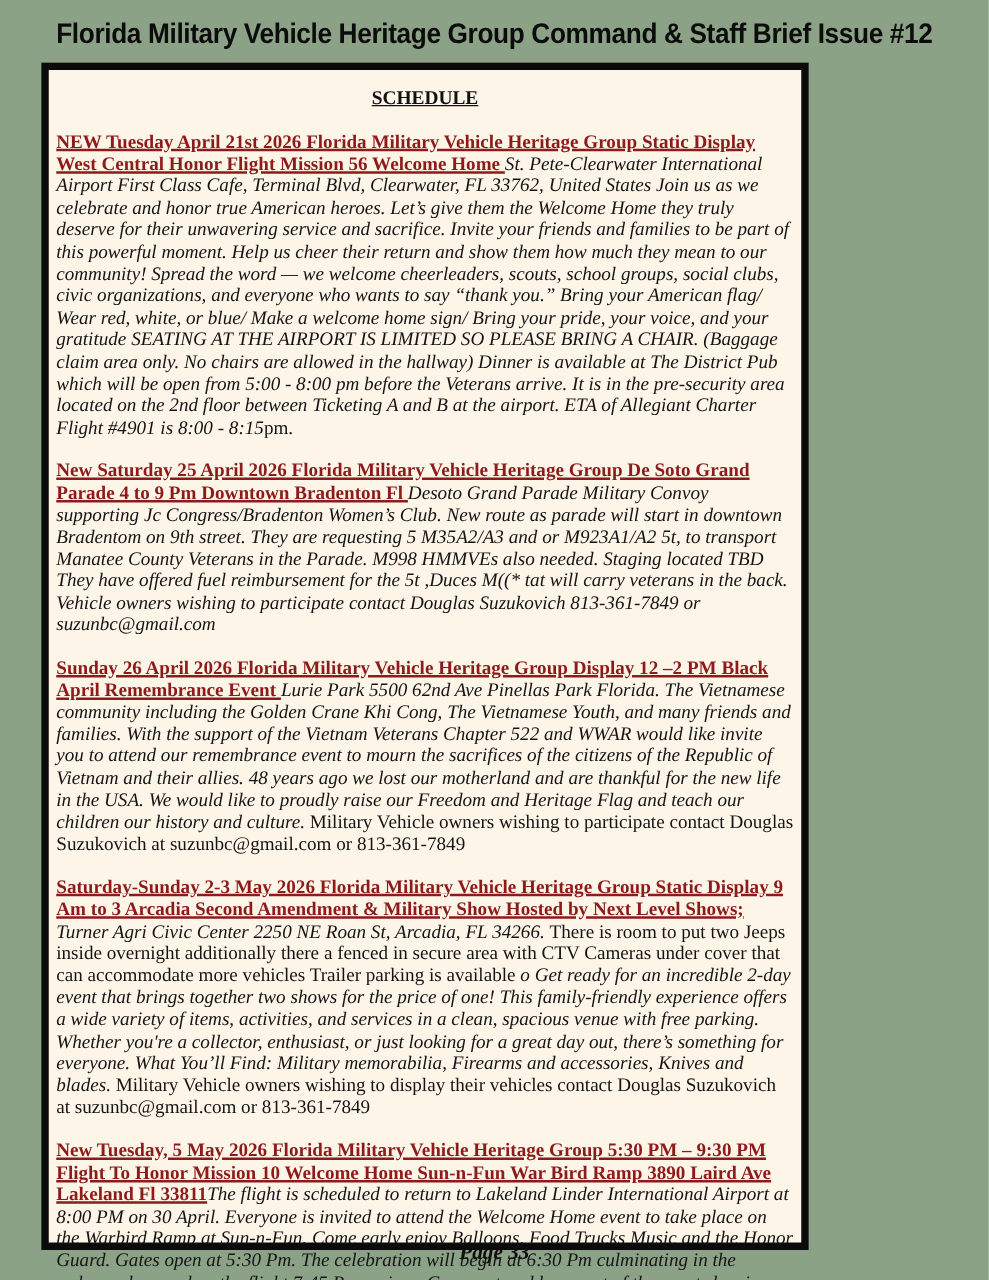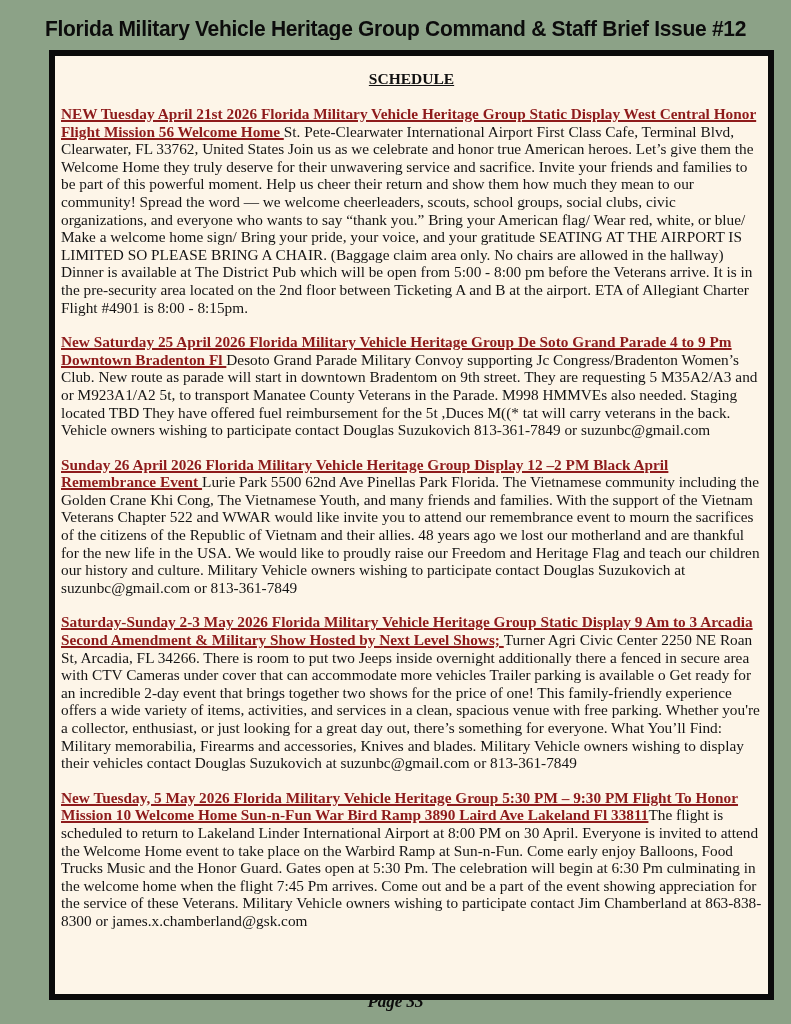--- a/index.html
+++ b/index.html
@@ -15,27 +15,26 @@
     text-align:center;
     font-family:"Liberation Sans", sans-serif;
     font-weight:bold;
     font-size:21px;
     letter-spacing:-0.3px;
     color:#0c0c0c;
     transform:scaleY(1.08);
   }
   .doc-box {
     position:absolute; left:33px; top:50px;
-    width:725px; height:950px;
+    width:614px; height:950px;
     box-sizing:border-box;
     background:#FDF5E8;
     border:6px solid #0b0b0b;
     padding:12px 6px 0 6px;
     z-index:1;
-    margin-left:16px;
   }
   .schedule-heading {
     text-align:center;
     font-weight:bold;
     text-decoration:underline;
     font-size:15.5px;
     margin:2px 0 0 0;
     color:#111;
   }
   .events { margin:0; }
@@ -45,21 +44,21 @@
     margin:17px 0 0 0;
     color:#141414;
   }
   .seg-heading {
     color:#8E1B1B;
     font-weight:bold;
     text-decoration:underline;
     text-decoration-thickness:1.5px;
   }
   .seg-bold { font-weight:normal; }
-  .seg-normal { font-weight:normal; }
+  .seg-normal { font-weight:normal;font-style:italic; }
   .page-footer {
     position:absolute; top:992px; left:0; width:100%;
     text-align:center;
     font-style:italic;
     font-weight:bold;
     font-size:17px;
     color:#0c0c0c;
     z-index:0;
   }
 </style>

